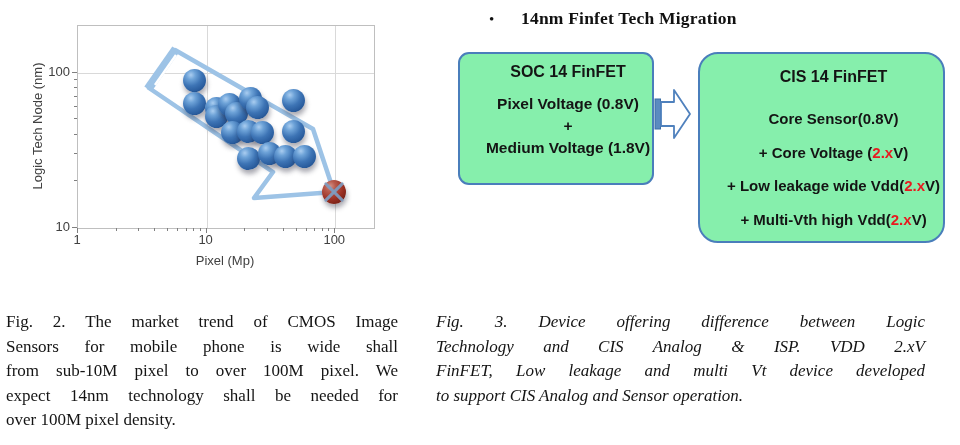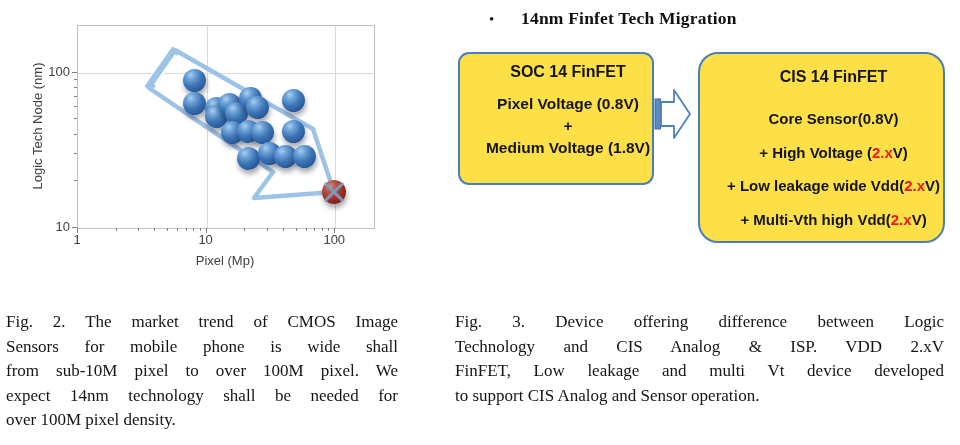--- a/index.html
+++ b/index.html
@@ -29,36 +29,36 @@
   .sphere.red{width:24px;height:24px;
         background:radial-gradient(circle at 34% 26%,#d4938a 0%,#b85a4c 22%,#9b3124 55%,#5a130c 100%);}
   .cross-bar{position:absolute;left:50%;top:50%;width:26px;height:3px;border-radius:2px;
         background:rgba(126,156,192,0.92);}
 
   
   .bullet{position:absolute;left:489px;top:11px;font-size:15px;color:#111;
         font-family:"Liberation Serif",serif;}
   #heading{position:absolute;left:521px;top:8px;font-size:17.5px;font-weight:bold;
         color:#111;font-family:"Liberation Serif",serif;letter-spacing:0.2px;}
-  .mig-box{position:absolute;background:#fde047;border:2px solid #4a7ebb;border-radius:11px;
+  .mig-box{position:absolute;background:#86efac;border:2px solid #4a7ebb;border-radius:11px;
         box-sizing:border-box;text-align:center;color:#141414;font-weight:bold;padding-left:24px;}
   #soc-box{left:458px;top:52px;width:196px;height:133px;padding-top:9px;}
   #cis-box{left:698px;top:52px;width:247px;height:191px;padding-top:14px;border-radius:20px;}
   .box-title{font-size:16px;margin-bottom:12px;}
   #soc-box .box-line{font-size:15.5px;line-height:22px;}
   #cis-box .box-title{margin-bottom:16px;}
   #cis-box .box-line{font-size:15px;line-height:33.5px;}
   .red{color:#e8191f;}
   #between-arrow{position:absolute;left:653px;top:83px;}
 
   
   .caption{position:absolute;top:310px;font-family:"Liberation Serif",serif;
         font-size:17px;color:#141414;}
   #caption-fig2{left:6px;width:392px;}
-  #caption-fig3{left:455px;width:489px;}
+  #caption-fig3{left:436px;width:489px;font-style:italic;}
   .cap-line{text-align:justify;text-align-last:justify;line-height:24.6px;white-space:normal;}
   .cap-line.last{text-align-last:left;}
 </style>
 </head>
 <body>
 
 <div id="page">
 
   <div id="chart">
     <div class="axis-title" id="ylabel">Logic Tech Node (nm)</div>
@@ -147,21 +147,21 @@
 
   <svg id="between-arrow" width="40" height="62" viewBox="0 0 40 62">
     <rect x="2" y="16" width="5.5" height="30" fill="#5b8ac0" stroke="#3a6ea5" stroke-width="1"></rect>
     <polygon points="8,19 21,19 21,7 37,31 21,55 21,43 8,43" fill="#ffffff" stroke="#4f81bd" stroke-width="1.8" stroke-linejoin="round"></polygon>
   </svg>
 
   <div class="mig-box" id="cis-box">
     <div class="box-title">CIS 14 FinFET</div>
     <div id="cis-lines">
         <div class="box-line"><span>Core Sensor(0.8V)</span></div>
-        <div class="box-line"><span>+ High Voltage (</span><span class="red">2.x</span><span>V)</span></div>
+        <div class="box-line"><span>+ Core Voltage (</span><span class="red">2.x</span><span>V)</span></div>
         <div class="box-line"><span>+ Low leakage wide Vdd(</span><span class="red">2.x</span><span>V)</span></div>
         <div class="box-line"><span>+ Multi-Vth high Vdd(</span><span class="red">2.x</span><span>V)</span></div>
       </div>
   </div>
 
   <div class="caption" id="caption-fig2">
       <div class="cap-line">Fig. 2. The market trend of CMOS Image</div>
       <div class="cap-line">Sensors for mobile phone is wide shall</div>
       <div class="cap-line">from sub-10M pixel to over 100M pixel. We</div>
       <div class="cap-line">expect 14nm technology shall be needed for</div>

